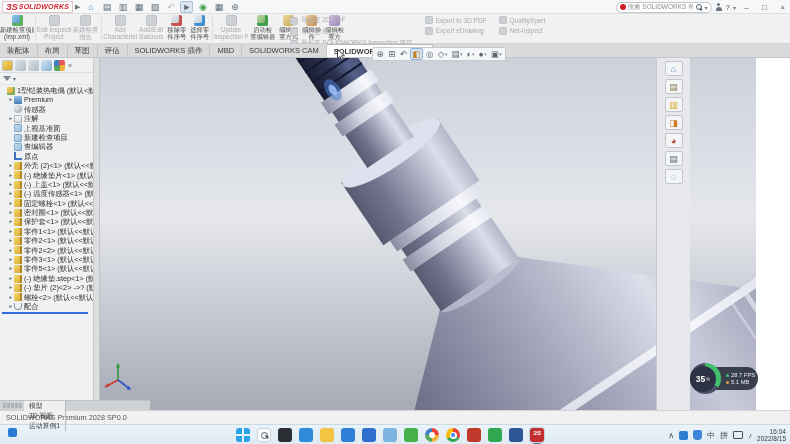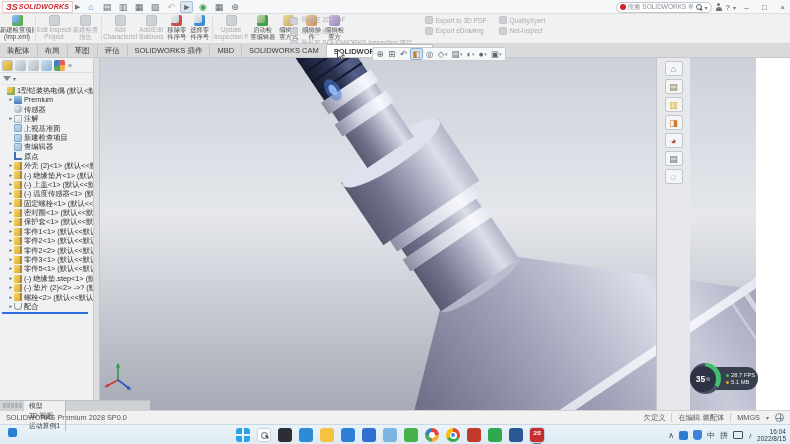--- a/index.html
+++ b/index.html
@@ -703,29 +703,20 @@
     <div class="ring">
       <div class="inner">
           <span>35</span>
           <span class="unit">%</span>
         </div>
     </div>
   </div>
 
   <div id="statusbar">
     <span id="sb-left">SOLIDWORKS Premium 2028 SP0.0</span>
-    <div id="sb-right">
-      <span>欠定义</span>
-      <span class="sb-sep"></span>
-      <span>在编辑 装配体</span>
-      <span class="sb-sep"></span>
-      <span>MMGS</span>
-      <span class="mini-caret">▾</span>
-      <span class="globe"></span>
-    </div>
   </div>
 
   <div id="taskbar">
     <div id="tb-widgets">
         <div class="tray-sq"></div>
       </div>
     <div id="tb-center">
 
     <div class="tbi win"></div>
         <div class="tbi magi"></div>

